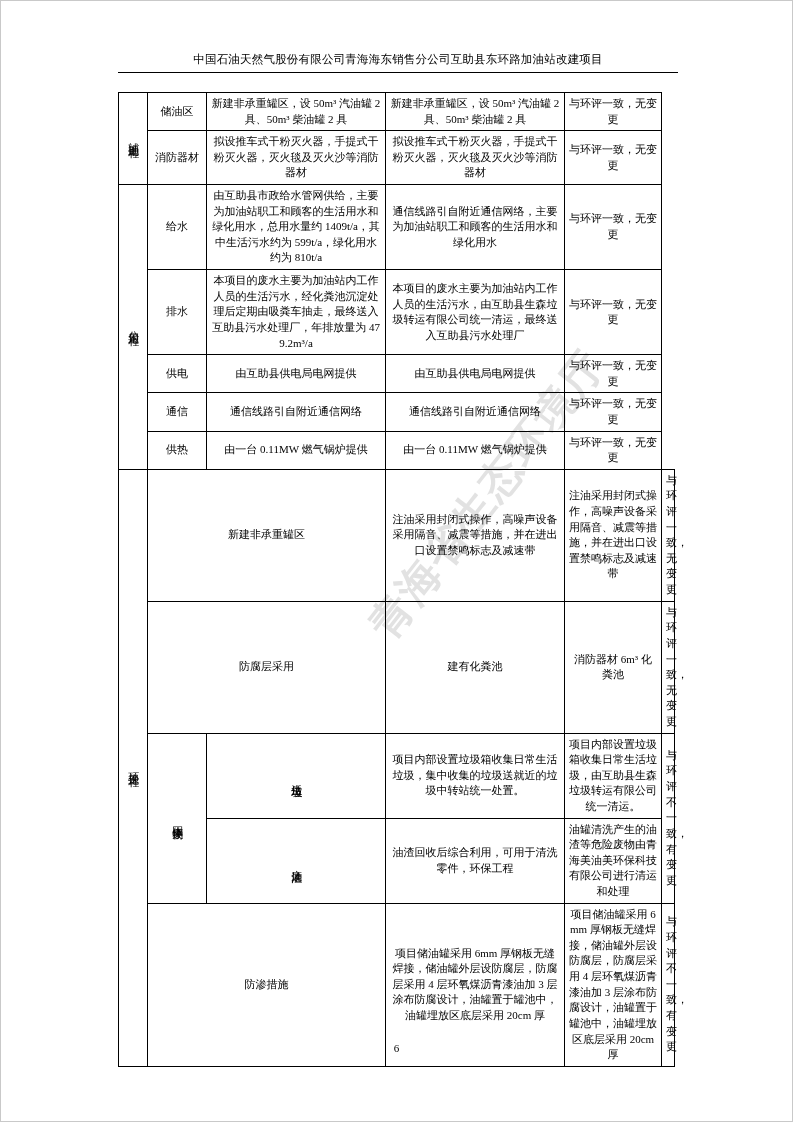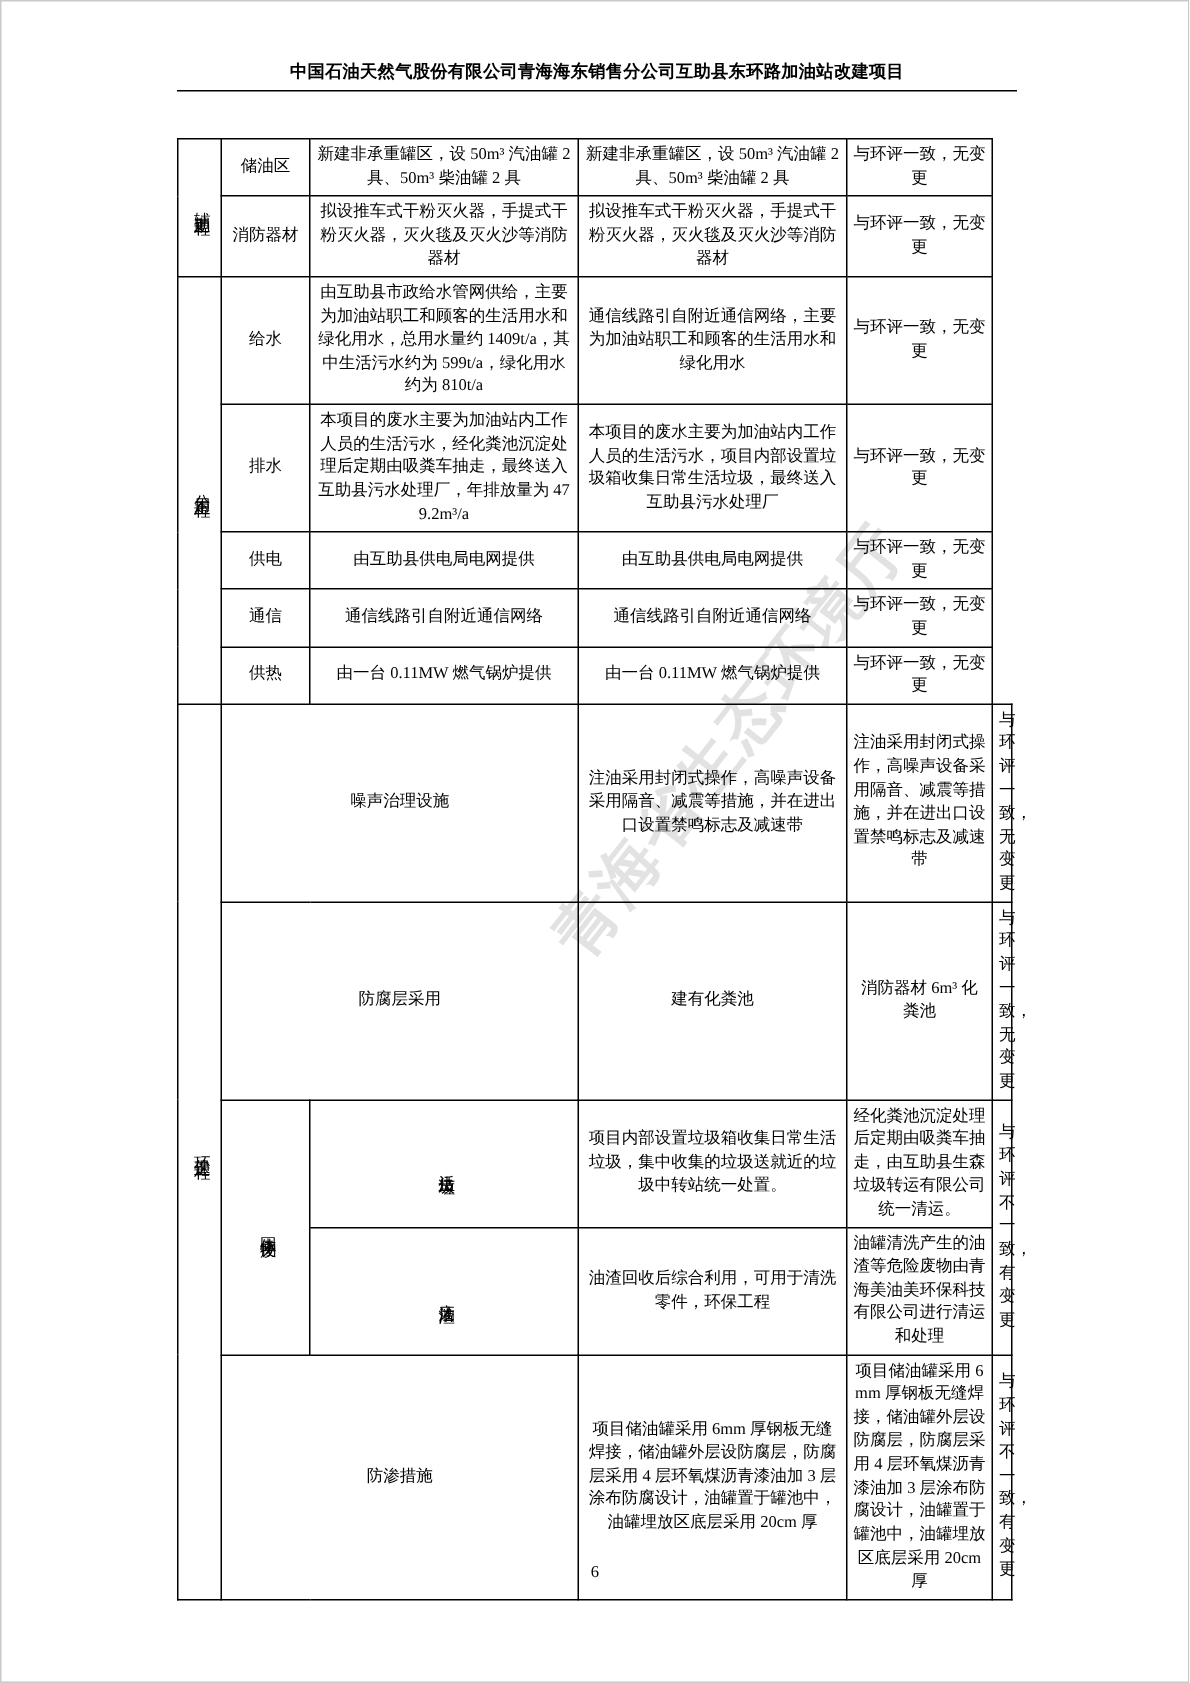--- a/index.html
+++ b/index.html
@@ -22,25 +22,25 @@
   }
   .page-border {
     position: absolute;
     left: 0; top: 0; right: 0; bottom: 0;
     border: 1px solid #c9c9c9;
     pointer-events: none;
   }
   .header {
     position: absolute;
     left: 118px;
-    top: 40px;
+    top: 52px;
     width: 560px;
     text-align: center;
     font-size: 11.5px;
-    font-weight: bold;
+    font-weight: normal;
     letter-spacing: 0.2px;
     padding-bottom: 5px;
     border-bottom: 1.4px solid #000;
     font-family: "Liberation Serif", "DejaVu Serif", serif;
   }
   .watermark {
     position: absolute;
     left: 430px;
     top: 430px;
     width: 320px;
@@ -162,21 +162,21 @@
         <tr>
           <td class="vert" rowspan="5"><span class="v">公用工程</span></td>
           <td class="rowlabel">给水</td>
           <td class="cell">由互助县市政给水管网供给，主要为加油站职工和顾客的生活用水和绿化用水，总用水量约 1409t/a，其中生活污水约为 599t/a，绿化用水约为 810t/a</td>
           <td class="cell">通信线路引自附近通信网络，主要为加油站职工和顾客的生活用水和绿化用水</td>
           <td class="note">与环评一致，无变更</td>
         </tr>
         <tr>
           <td class="rowlabel">排水</td>
           <td class="cell">本项目的废水主要为加油站内工作人员的生活污水，经化粪池沉淀处理后定期由吸粪车抽走，最终送入互助县污水处理厂，年排放量为 479.2m³/a</td>
-          <td class="cell">本项目的废水主要为加油站内工作人员的生活污水，项目内部设置垃圾箱收集日常生活垃圾，最终送入互助县污水处理厂</td>
+          <td class="cell">本项目的废水主要为加油站内工作人员的生活污水，由互助县生森垃圾转运有限公司统一清运，最终送入互助县污水处理厂</td>
           <td class="note">与环评一致，无变更</td>
         </tr>
         <tr>
           <td class="rowlabel">供电</td>
           <td class="cell">由互助县供电局电网提供</td>
           <td class="cell">由互助县供电局电网提供</td>
           <td class="note">与环评一致，无变更</td>
         </tr>
         <tr>
           <td class="rowlabel">通信</td>
@@ -186,36 +186,36 @@
         </tr>
         <tr>
           <td class="rowlabel">供热</td>
           <td class="cell">由一台 0.11MW 燃气锅炉提供</td>
           <td class="cell">由一台 0.11MW 燃气锅炉提供</td>
           <td class="note">与环评一致，无变更</td>
         </tr>
 
         <tr>
           <td class="vert" rowspan="5"><span class="v">环保工程</span></td>
-          <td class="rowlabel" colspan="2">噪声治理设施</td>
+          <td class="rowlabel" colspan="2">新建非承重罐区</td>
           <td class="cell">注油采用封闭式操作，高噪声设备采用隔音、减震等措施，并在进出口设置禁鸣标志及减速带</td>
           <td class="cell">注油采用封闭式操作，高噪声设备采用隔音、减震等措施，并在进出口设置禁鸣标志及减速带</td>
           <td class="note">与环评一致，无变更</td>
         </tr>
         <tr>
           <td class="rowlabel" colspan="2">防腐层采用</td>
           <td class="cell">建有化粪池</td>
           <td class="cell">消防器材 6m³ 化粪池</td>
           <td class="note">与环评一致，无变更</td>
         </tr>
         <tr>
           <td class="sub" rowspan="2"><span class="v">固体废物</span></td>
           <td class="sub"><span class="v">生活垃圾</span></td>
           <td class="cell">项目内部设置垃圾箱收集日常生活垃圾，集中收集的垃圾送就近的垃圾中转站统一处置。</td>
-          <td class="cell">经化粪池沉淀处理后定期由吸粪车抽走，由互助县生森垃圾转运有限公司统一清运。</td>
+          <td class="cell">项目内部设置垃圾箱收集日常生活垃圾，由互助县生森垃圾转运有限公司统一清运。</td>
           <td class="note" rowspan="2">与环评不一致，有变更</td>
         </tr>
         <tr>
           <td class="sub"><span class="v">废油渣</span></td>
           <td class="cell">油渣回收后综合利用，可用于清洗零件，环保工程</td>
           <td class="cell">油罐清洗产生的油渣等危险废物由青海美油美环保科技有限公司进行清运和处理</td>
         </tr>
         <tr>
           <td class="rowlabel" colspan="2">防渗措施</td>
           <td class="cell">项目储油罐采用 6mm 厚钢板无缝焊接，储油罐外层设防腐层，防腐层采用 4 层环氧煤沥青漆油加 3 层涂布防腐设计，油罐置于罐池中，油罐埋放区底层采用 20cm 厚</td>

